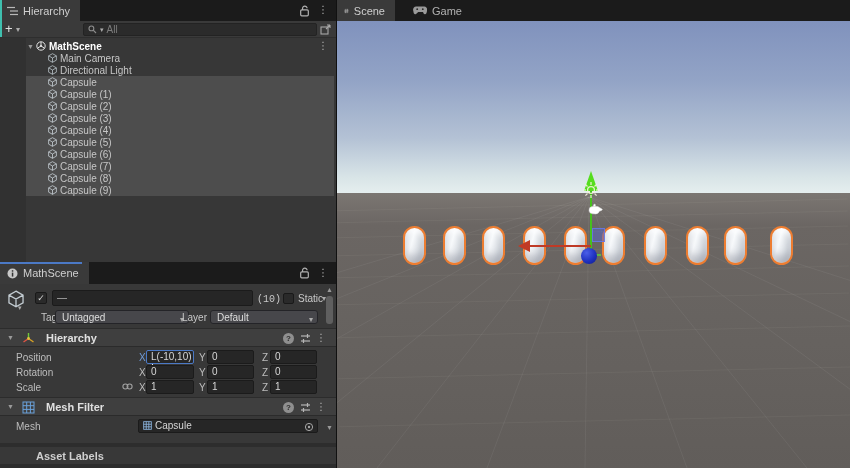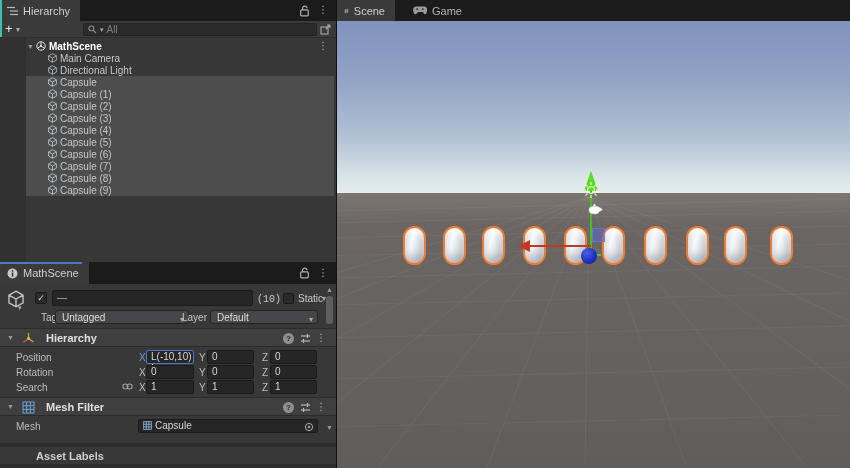--- a/index.html
+++ b/index.html
@@ -316,21 +316,21 @@
     <div class="ifield" style="left:270px;top:88px;width:47px;"><span>0</span></div>
 
     <span class="plabel" style="top:105px;">Rotation</span>
     <span class="axlabel" style="left:139px;top:105px;">X</span>
     <div class="ifield" style="left:146px;top:103px;width:48px;"><span>0</span></div>
     <span class="axlabel" style="left:199px;top:105px;">Y</span>
     <div class="ifield" style="left:207px;top:103px;width:47px;"><span>0</span></div>
     <span class="axlabel" style="left:262px;top:105px;">Z</span>
     <div class="ifield" style="left:270px;top:103px;width:47px;"><span>0</span></div>
 
-    <span class="plabel" style="top:120px;">Search</span>
+    <span class="plabel" style="top:120px;">Scale</span>
     <svg class="abs" style="left:122px;top:120px;" width="11" height="9" viewBox="0 0 11 9">
       <circle cx="3.4" cy="4.5" r="2.5" fill="none" stroke="#a0a0a0" stroke-width="1.1"></circle>
       <circle cx="7.6" cy="4.5" r="2.5" fill="none" stroke="#a0a0a0" stroke-width="1.1"></circle>
     </svg>
     <span class="axlabel" style="left:139px;top:120px;">X</span>
     <div class="ifield" style="left:146px;top:118px;width:48px;"><span>1</span></div>
     <span class="axlabel" style="left:199px;top:120px;">Y</span>
     <div class="ifield" style="left:207px;top:118px;width:47px;"><span>1</span></div>
     <span class="axlabel" style="left:262px;top:120px;">Z</span>
     <div class="ifield" style="left:270px;top:118px;width:47px;"><span>1</span></div>

